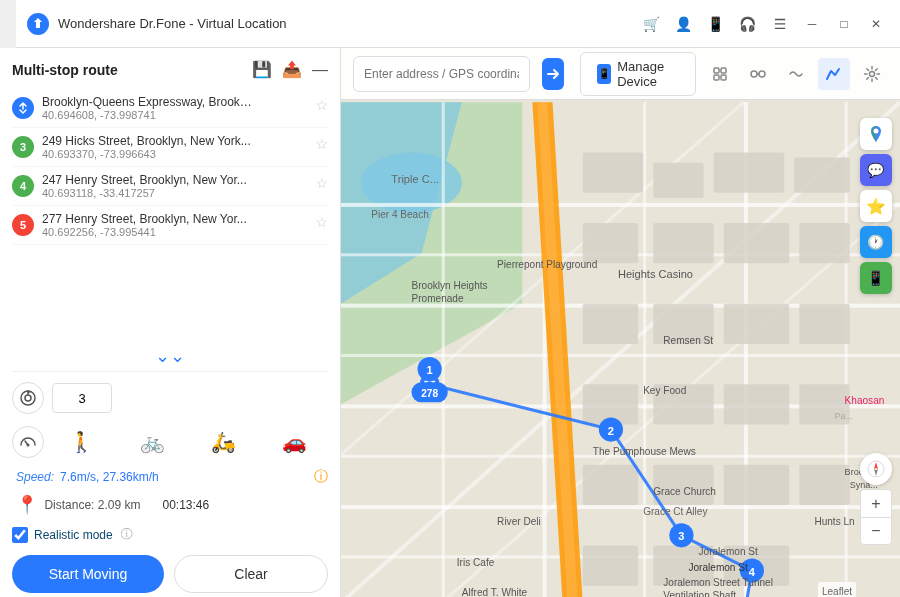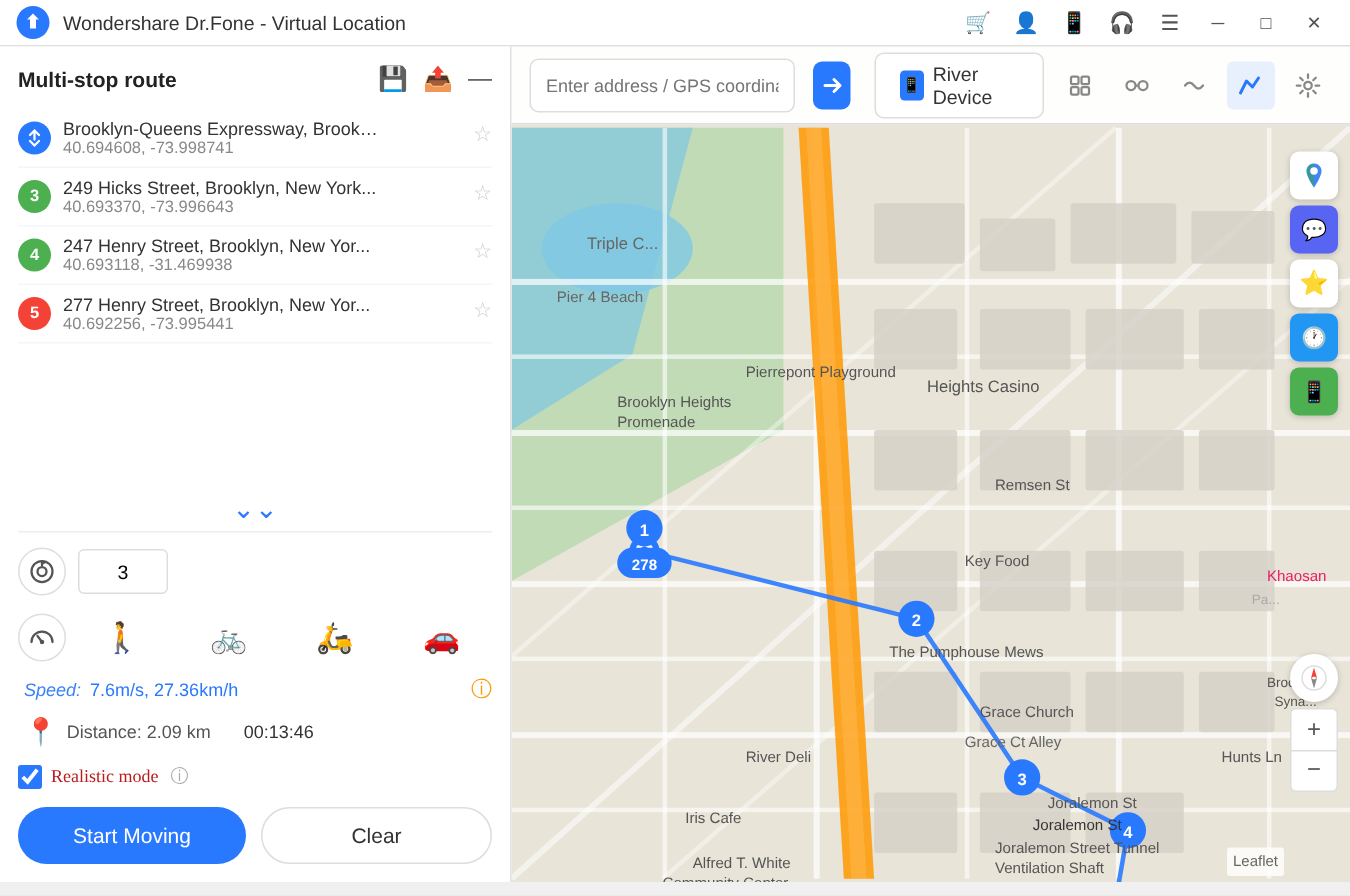--- a/index.html
+++ b/index.html
@@ -1,21 +1,21 @@
 <!DOCTYPE html>
 <html><head>
   <meta charset="utf-8">
   <style>
     * { box-sizing: border-box; margin: 0; padding: 0; }
     body { font-family: -apple-system, BlinkMacSystemFont, 'Segoe UI', sans-serif; font-size: 13px; background: #f0f0f0; width: 900px; height: 597px; overflow: hidden; }
 
     
     .titlebar {
-      display: flex; align-items: center; background: #fff; height: 31px;
-      border-bottom: 1px solid #e0e0e0; padding: 0 10px; user-select: none;
+      display: flex; align-items: center; background: #fff; height: 48px;
+      border-bottom: 1px solid #e0e0e0; padding: 0 10px; user-select: none; margin-left: 16px;
     }
     .titlebar-logo { width: 24px; height: 24px; margin-right: 8px; }
     .titlebar-title { font-size: 13px; color: #333; flex: 1; }
     .titlebar-icons { display: flex; align-items: center; gap: 12px; }
     .titlebar-icon { width: 20px; height: 20px; display: flex; align-items: center; justify-content: center; cursor: pointer; color: #555; font-size: 14px; }
     .titlebar-controls { display: flex; gap: 4px; margin-left: 8px; }
     .titlebar-btn { width: 28px; height: 28px; display: flex; align-items: center; justify-content: center; cursor: pointer; border-radius: 4px; color: #555; font-size: 12px; }
 
     
     .main { display: flex; height: calc(597px - 40px); position: relative; }
@@ -123,21 +123,21 @@
 
     
     .distance-row { display: flex; align-items: center; gap: 6px; margin-bottom: 10px; padding-left: 4px; }
     .distance-icon { font-size: 18px; color: #555; }
     .distance-label { font-size: 12px; color: #555; text-align: right; }
     .distance-time { font-size: 12px; color: #333; margin-left: 16px; }
 
     
     .realistic-row { display: flex; align-items: center; gap: 6px; margin-bottom: 12px; }
     .checkbox { width: 16px; height: 16px; accent-color: #2979ff; cursor: pointer; }
-    .realistic-label { font-size: 12px; color: #b91c1c; font-family: Liberation Serif, serif; }
+    .realistic-label { font-size: 12px; color: #0c4a6e; }
     .realistic-info { color: #aaa; font-size: 12px; margin-left: 2px; }
 
     
     .action-row { display: flex; gap: 10px; }
     .btn-start { flex: 1; height: 38px; background: #2979ff; color: #fff; border: none; border-radius: 20px; font-size: 14px; font-weight: 500; cursor: pointer; }
     .btn-clear { flex: 1; height: 38px; background: #fff; color: #333; border: 1.5px solid #ddd; border-radius: 20px; font-size: 14px; cursor: pointer; }
 
     
     .map-svg { position: absolute; top: 0; left: 0; width: 100%; height: 100%; }
 
@@ -208,21 +208,21 @@
             <div class="route-item-name">249 Hicks Street, Brooklyn, New York...</div>
             <div class="route-item-coords">40.693370, -73.996643</div>
           </div>
           <span class="route-item-star">☆</span>
         </div>
 
         <div class="route-item">
           <div class="route-item-dot dot-green" style="font-size:11px;font-weight:bold;">4</div>
           <div class="route-item-text">
             <div class="route-item-name">247 Henry Street, Brooklyn, New Yor...</div>
-            <div class="route-item-coords">40.693118, -31.469938</div>
+            <div class="route-item-coords">40.693118, -33.417257</div>
           </div>
           <span class="route-item-star">☆</span>
         </div>
 
         <div class="route-item">
           <div class="route-item-dot dot-red" style="font-size:11px;font-weight:bold;">5</div>
           <div class="route-item-text">
             <div class="route-item-name">277 Henry Street, Brooklyn, New Yor...</div>
             <div class="route-item-coords">40.692256, -73.995441</div>
           </div>
@@ -294,21 +294,21 @@
       <div class="search-box">
         <input type="text" placeholder="Enter address / GPS coordinates" style="">
       </div>
       <div class="search-go">
         <svg width="16" height="16" viewBox="0 0 16 16" fill="none">
           <path d="M3 8 L13 8 M9 4 L13 8 L9 12" stroke="white" stroke-width="2" stroke-linecap="round" stroke-linejoin="round"></path>
         </svg>
       </div>
       <div class="manage-device-btn">
         <div class="manage-device-icon">📱</div>
-        <span>River Device</span>
+        <span>Manage Device</span>
       </div>
       <div class="map-mode-icons">
         <div class="map-mode-icon" title="Teleport">
           <svg width="18" height="18" viewBox="0 0 18 18" fill="none">
             <rect x="3" y="3" width="5" height="5" rx="1" stroke="#888" stroke-width="1.5"></rect>
             <rect x="10" y="3" width="5" height="5" rx="1" stroke="#888" stroke-width="1.5"></rect>
             <rect x="3" y="10" width="5" height="5" rx="1" stroke="#888" stroke-width="1.5"></rect>
             <rect x="10" y="10" width="5" height="5" rx="1" stroke="#888" stroke-width="1.5"></rect>
           </svg>
         </div>

